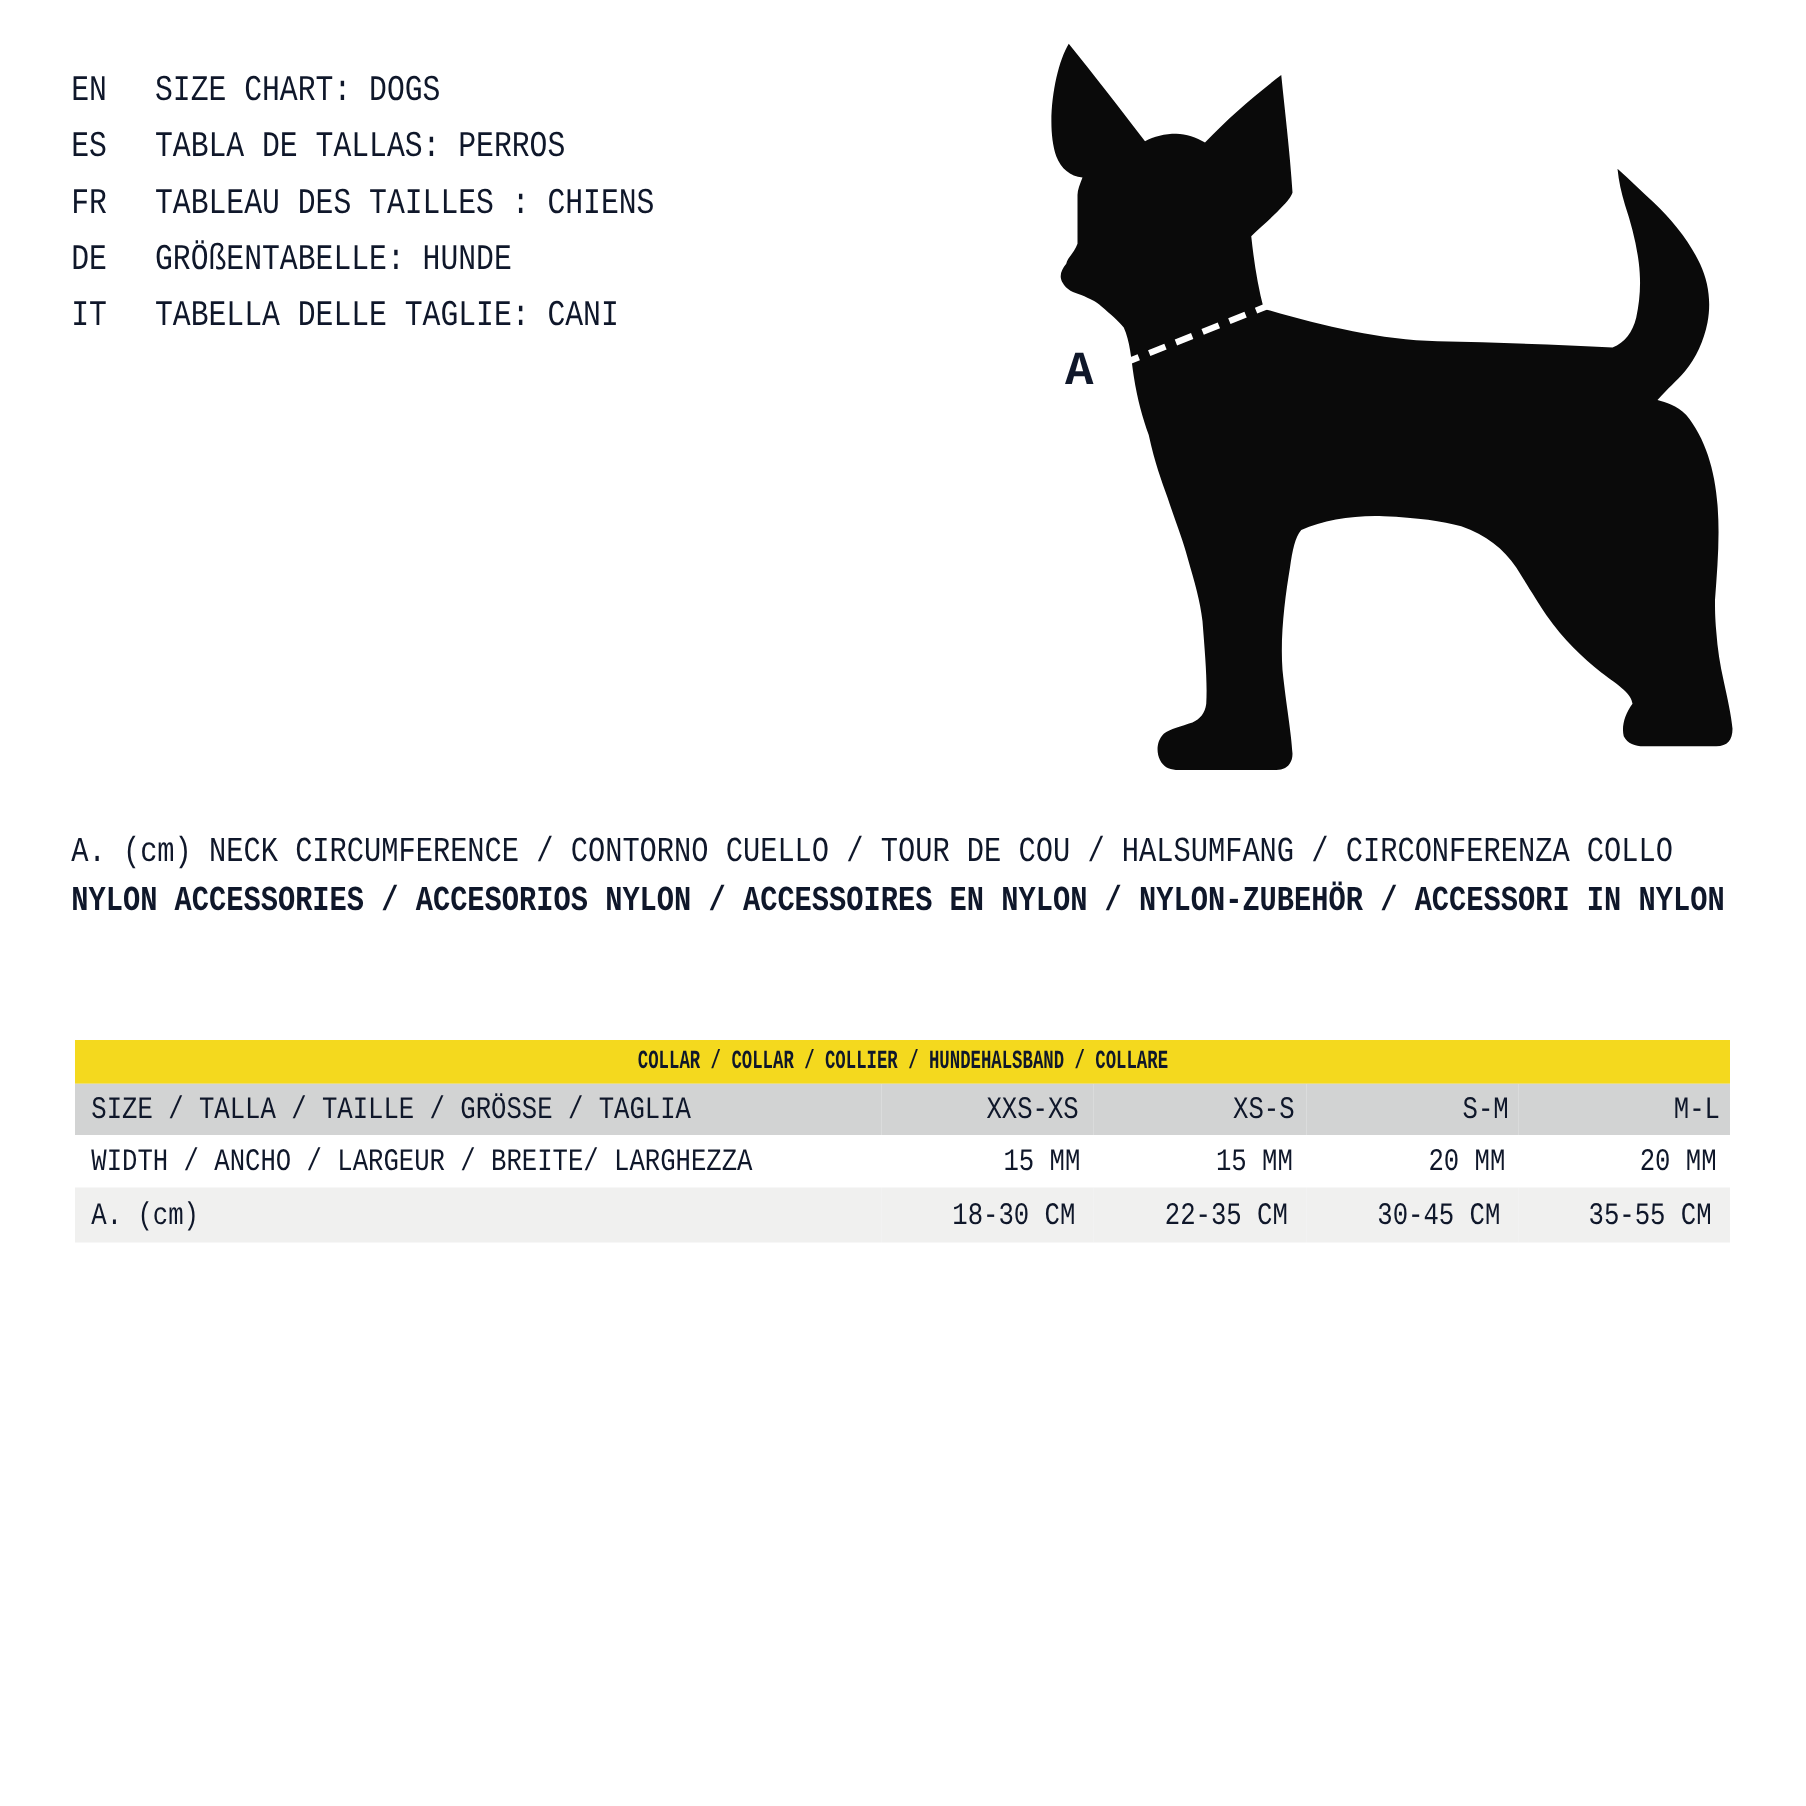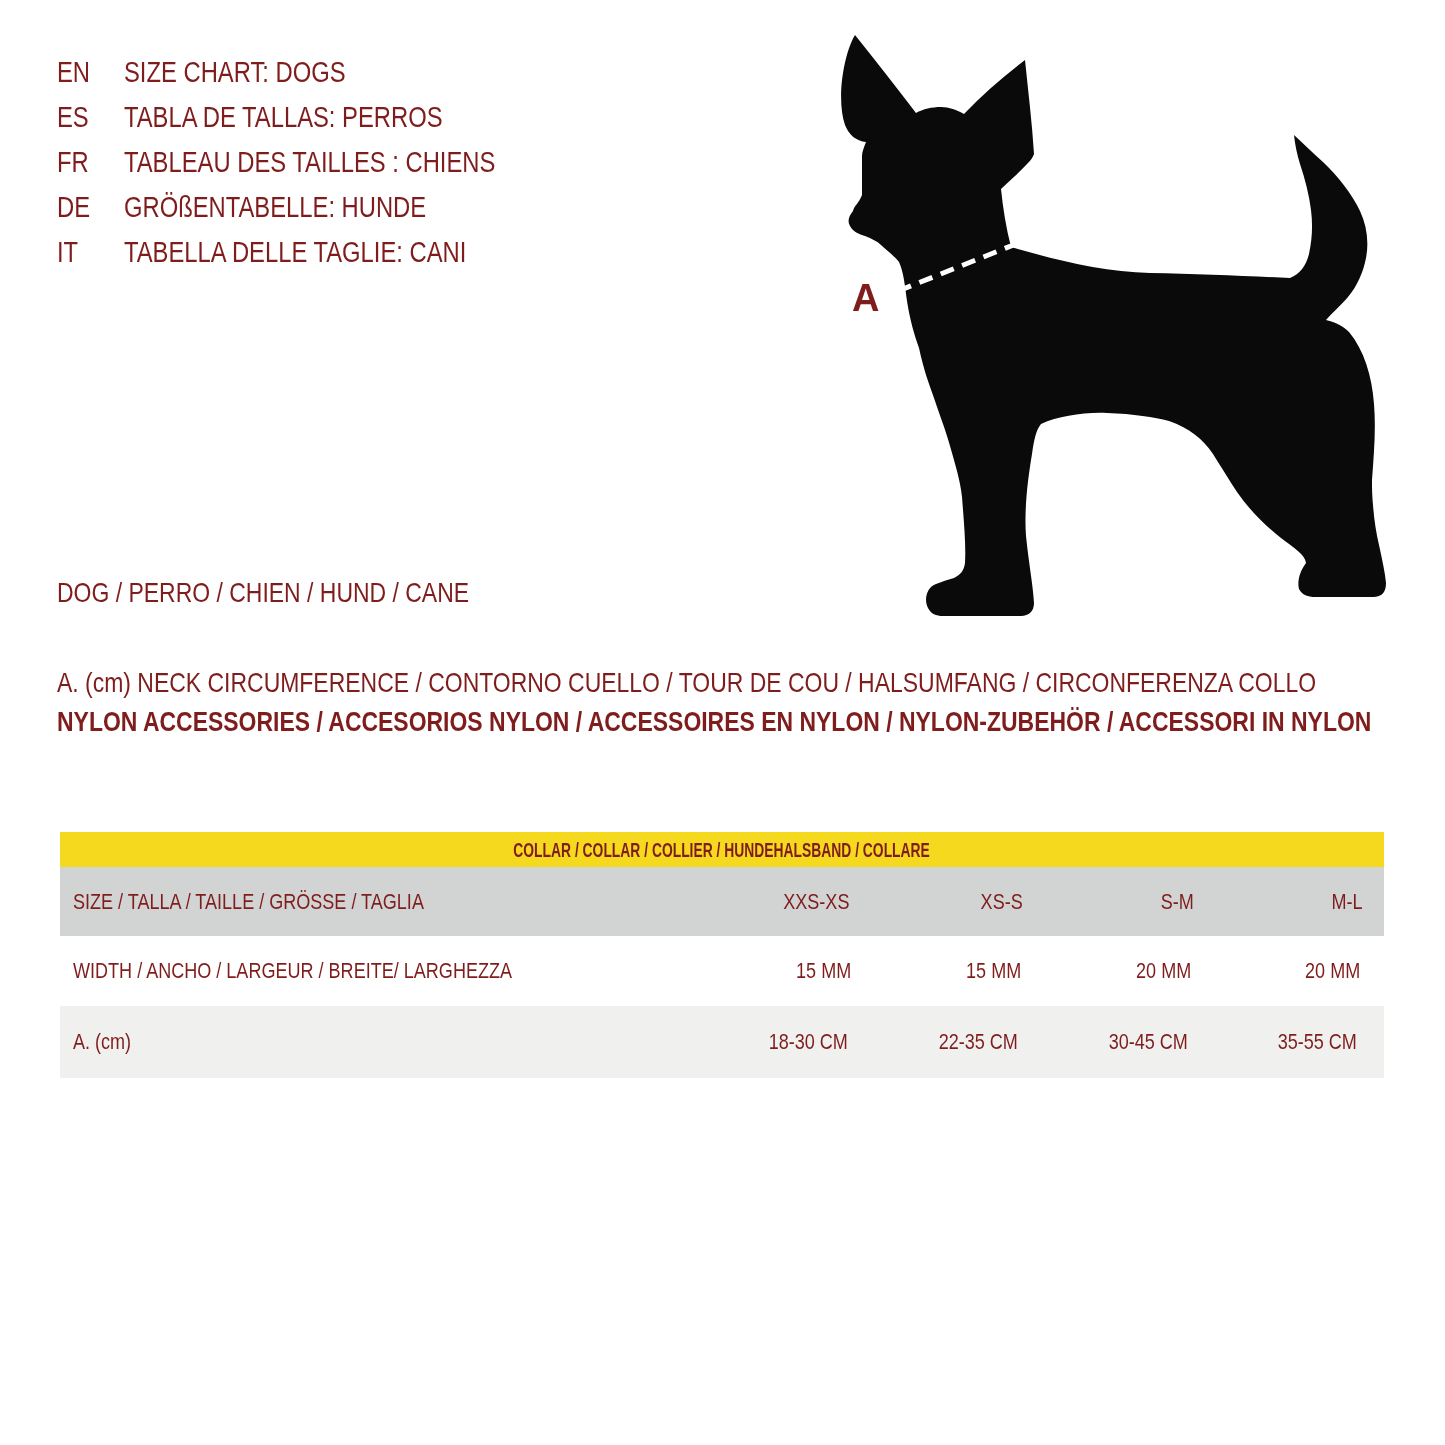--- a/index.html
+++ b/index.html
@@ -1,18 +1,18 @@
 <!DOCTYPE html>
 <html><head>
 <meta charset="utf-8">
 <style>
   html,body { margin:0; padding:0; background:#ffffff; }
   .canvas {
     position:relative; width:1445px; height:1445px; background:#ffffff;
-    font-family:Liberation Sans, sans-serif; color:#7f1d1d;
+    font-family:Liberation Mono, monospace; color:#0f172a;
     overflow:hidden;
   }
   
   .cd  { display:inline-block; white-space:nowrap; transform:scaleX(0.82); transform-origin:0 50%; }
   .cdc { display:inline-block; white-space:nowrap; transform:scaleX(0.82); transform-origin:50% 50%; }
   .cdh { display:inline-block; white-space:nowrap; transform:scaleX(0.66); transform-origin:50% 50%; }
 
   
   .lang-list { position:absolute; left:57px; top:50px; }
   .lang-row  { position:relative; height:45px; line-height:45px; font-size:29px; }
@@ -27,21 +27,21 @@
   .measure-a { position:absolute; left:24px; top:254px; font-size:38px; font-weight:bold; line-height:38px; }
 
   .dog-caption   { position:absolute; left:57px; top:576px; font-size:28px; line-height:34px; }
   .note-measure  { position:absolute; left:57px; top:666px; font-size:28px; line-height:34px; }
   .note-material { position:absolute; left:57px; top:705px; font-size:28px; line-height:34px; font-weight:bold; }
 
   
   .size-table { position:absolute; left:60px; top:832px; width:1324px;
                 border-collapse:collapse; table-layout:fixed; }
   .size-table th { height:35px; font-size:21px; font-weight:bold; text-align:center; padding:0; }
-  .size-table td { padding:18px; font-size:22px; vertical-align:middle; }
+  .size-table td { padding:4px; font-size:25px; vertical-align:middle; }
   .row-size td  { height:33px; }
   .row-width td { height:34px;margin-top:44px; }
   .row-neck td  { height:36px;margin-top:36px; }
   td.lbl { text-align:left; padding-left:13px; }
   td.val { text-align:right; }
 </style>
 </head>
 <body>
 
 <div class="canvas">
@@ -131,23 +131,20 @@
         C 176 51 155 69 136 89
         C 129 85 121 82 113 82
         C 104 82 95 84 88 88
         C 69 63 48 36 27 10
         Z"></path>
       <line class="collar-line" x1="70" y1="266" x2="188" y2="219"></line>
     </svg>
     <span class="measure-a">A</span>
   </figure>
 
-  <div class="dog-caption">
-    <span class="cd">DOG / PERRO / CHIEN / HUND / CANE</span>
-  </div>
   <div class="note-measure">
     <span class="cd">A. (cm) NECK CIRCUMFERENCE / CONTORNO CUELLO / TOUR DE COU / HALSUMFANG / CIRCONFERENZA COLLO</span>
   </div>
   <div class="note-material">
     <span class="cd">NYLON ACCESSORIES / ACCESORIOS NYLON / ACCESSOIRES EN NYLON / NYLON-ZUBEHÖR / ACCESSORI IN NYLON</span>
   </div>
 
   <table class="size-table">
     <colgroup>
       <col style="width:645px">

